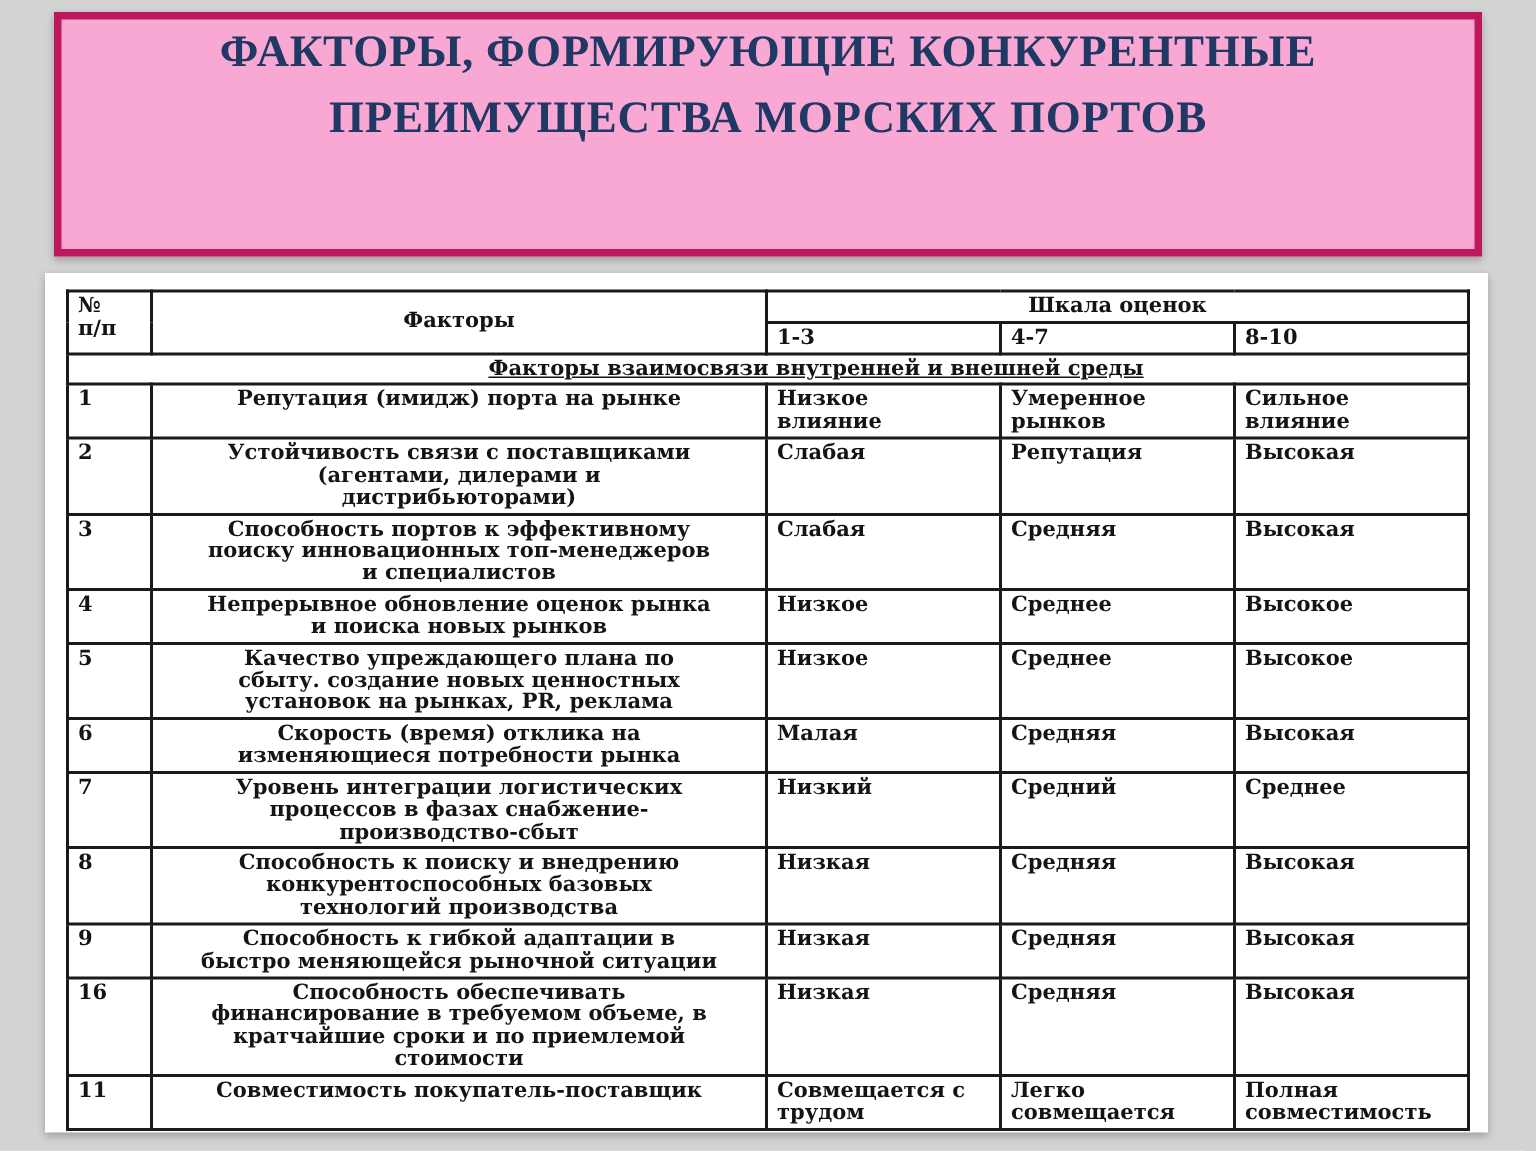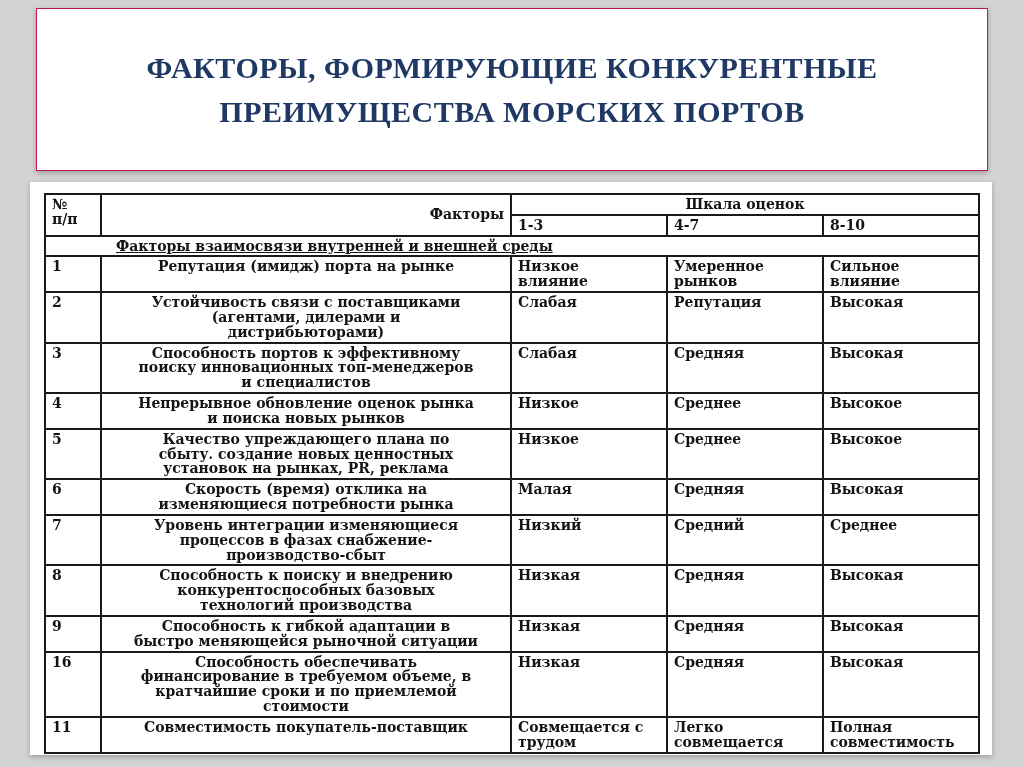--- a/index.html
+++ b/index.html
@@ -12,24 +12,24 @@
   }
   .slide {
     position: relative;
     width: 1024px; height: 767px;
     background: #d3d3d3;
   }
   .title-box {
     position: absolute;
     left: 36px; top: 8px;
     width: 952px; height: 163px;
-    background: #ffffff;
-    border: 1px solid #be185d;
+    background: #f9a8d4;
+    border: 5px solid #be185d;
     box-shadow: 0 2px 5px rgba(0,0,0,0.25);
-    display: flex; align-items: center; justify-content: center;
+    display: flex; justify-content: center;
   }
   .page-title {
     color: #1f3864;
     font-weight: bold;
     font-size: 30px;
     line-height: 1.45;
     text-align: center;
     letter-spacing: 0.5px;
     padding: 0 78px;
   }
@@ -53,25 +53,25 @@
     line-height: 1.06;
   }
   .factors-table th, .factors-table td {
     border: 2px solid #1a1a1a;
     padding: 2px 6px;
     vertical-align: top;
     white-space: pre-line;
   }
   .factors-table th { font-weight: bold; }
   th.num-head { text-align: left; width: 56px; }
-  th.factors-head { text-align: right; vertical-align: middle; }
+  th.factors-head { text-align: center; vertical-align: middle; }
   th.scale-group-head { text-align: center; }
   th.scale-col-head { text-align: left; vertical-align: middle; }
   td.section-header-cell {
-    text-align: left;
+    text-align: center;
     padding-left: 70px;
     text-decoration: underline;
     margin-top: 25px;
   }
   td.num-col { text-align: left; }
   td.factor-col { text-align: center; }
   td.score-col { text-align: left; }
 </style>
 </head>
 <body>
@@ -156,21 +156,21 @@
           <tr>
             <td class="num-col">6</td>
             <td class="factor-col">Скорость (время) отклика на
 изменяющиеся потребности рынка</td>
             <td class="score-col">Малая</td>
             <td class="score-col">Средняя</td>
             <td class="score-col">Высокая</td>
           </tr>
           <tr>
             <td class="num-col">7</td>
-            <td class="factor-col">Уровень интеграции изменяющиеся
+            <td class="factor-col">Уровень интеграции логистических
 процессов в фазах снабжение-
 производство-сбыт</td>
             <td class="score-col">Низкий</td>
             <td class="score-col">Средний</td>
             <td class="score-col">Среднее</td>
           </tr>
           <tr>
             <td class="num-col">8</td>
             <td class="factor-col">Способность к поиску и внедрению
 конкурентоспособных базовых

